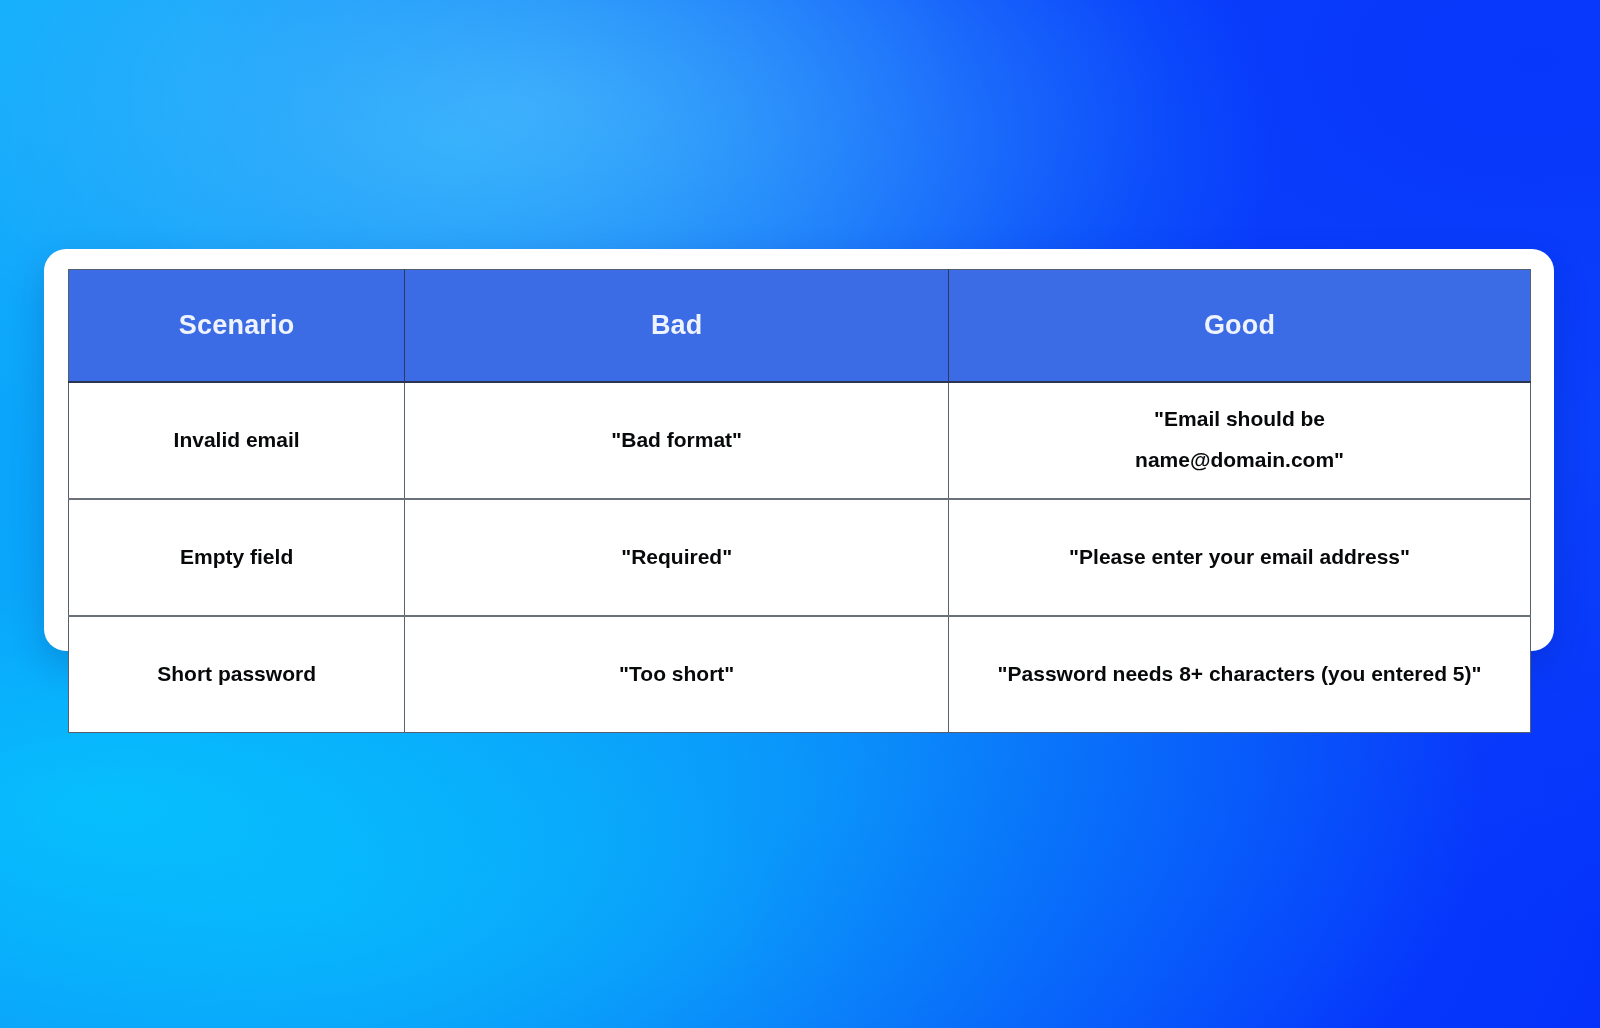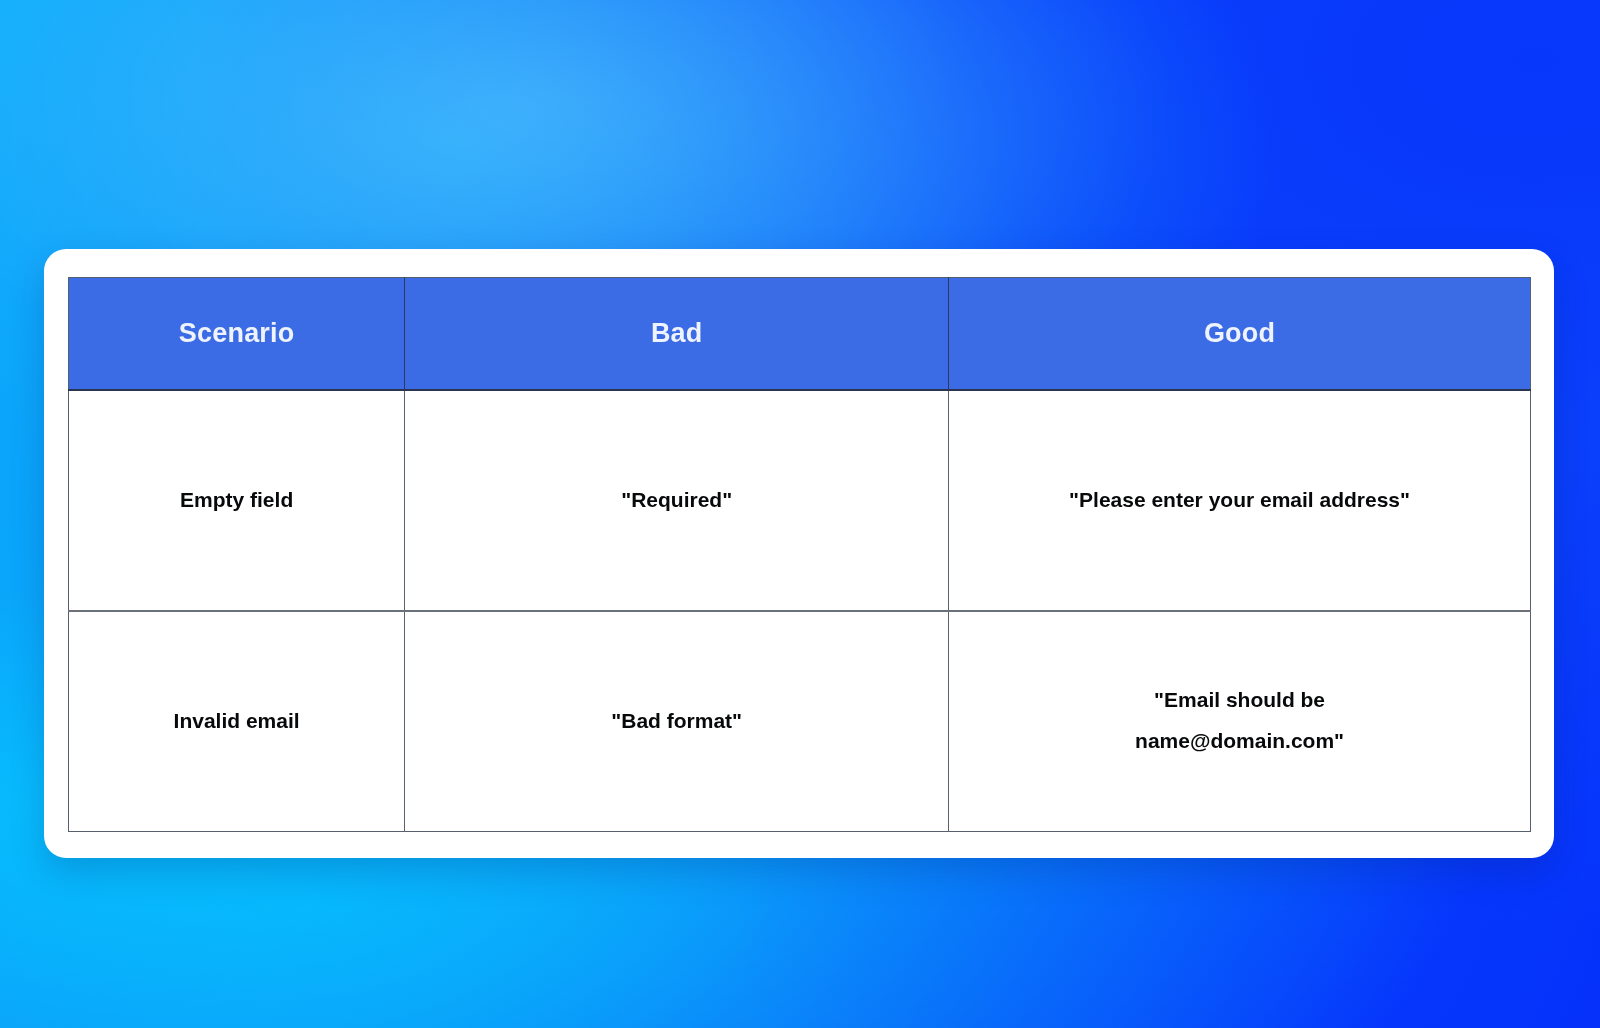--- a/index.html
+++ b/index.html
@@ -35,25 +35,25 @@
       radial-gradient(40% 32% at 20% 88%, rgba(0,220,255,0.22) 0%, rgba(0,220,255,0.0) 72%),
       radial-gradient(46% 40% at 78% 92%, rgba(0,70,255,0.22) 0%, rgba(0,70,255,0.0) 70%);
   }
 
   
   #card {
     position: absolute;
     left: 44px;
     top: 249px;
     width: 1510px;
-    height: 609px;
+    height: 402px;
     background: #ffffff;
     border-radius: 22px;
     box-shadow: 0 14px 34px rgba(4, 30, 120, 0.22);
-    padding: 28px 23px 26px 24px;
+    padding: 20px 23px 26px 24px;
   }
 
   
   table.matrix {
     width: 100%;
     height: 100%;
     border-collapse: collapse;
     table-layout: fixed;
     border: 1px solid #555f6e;
   }
@@ -109,30 +109,35 @@
     <thead>
       <tr>
         <th>Scenario</th>
         <th>Bad</th>
         <th>Good</th>
       </tr>
     </thead>
     <tbody>
 
       <tr>
-        <td>Empty field</td>
-        <td>"Required"</td>
-        <td>"Please enter your email address"</td>
-      </tr>
-
-      <tr>
         <td>Invalid email</td>
         <td>"Bad format"</td>
         <td class="cell-good-wrap">
           <span>"Email should be</span><br>
           <span>name@domain.com"</span>
         </td>
       </tr>
 
+      <tr>
+        <td>Empty field</td>
+        <td>"Required"</td>
+        <td>"Please enter your email address"</td>
+      </tr>
+
+      <tr>
+        <td>Short password</td>
+        <td>"Too short"</td>
+        <td>"Password needs 8+ characters (you entered 5)"</td>
+      </tr>
 
     </tbody>
   </table>
 </div>
 
 </body></html>

